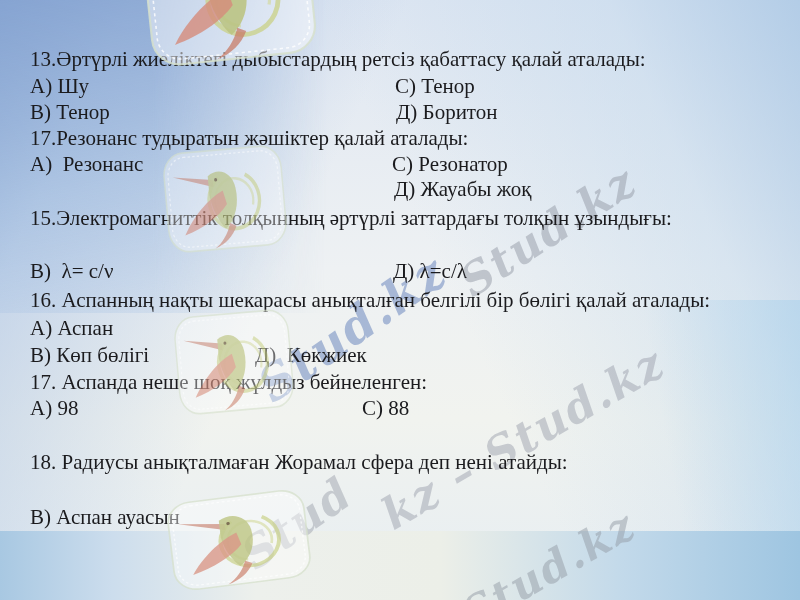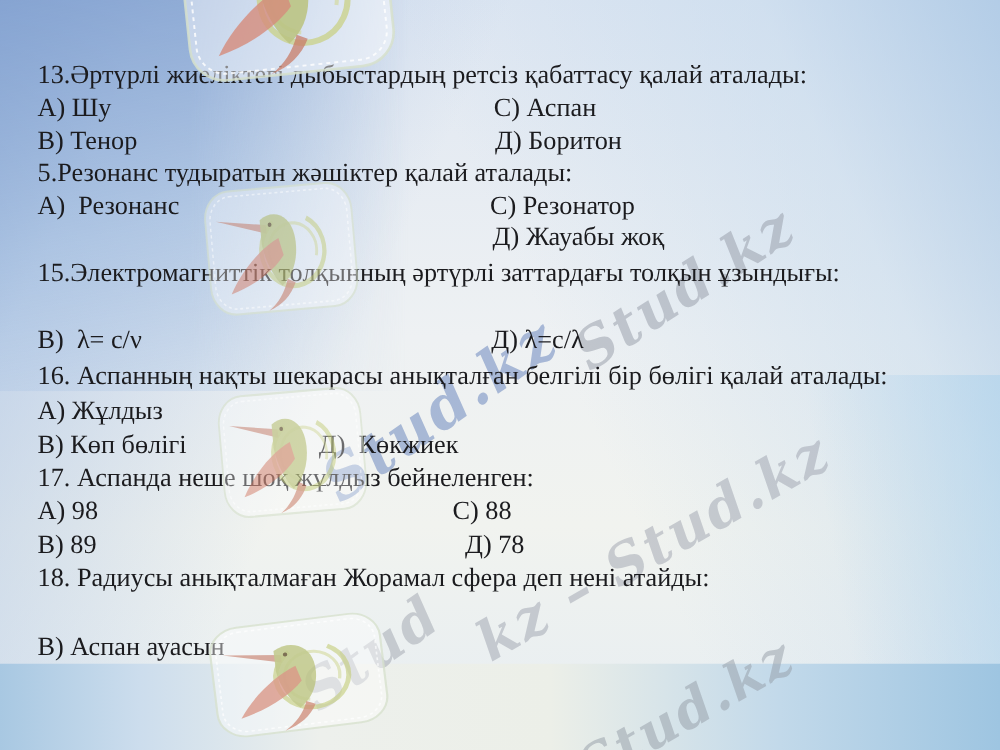--- a/index.html
+++ b/index.html
@@ -51,29 +51,29 @@
   <div class="wm wm4">Stud</div>
   <div class="wm wm5">Stud.kz</div>
 
   <div class="quiz">
 
     <div class="ln" style="top:47px">
         <span class="seg" style="left:30px">13.Әртүрлі жиеліктегі дыбыстардың ретсіз қабаттасу қалай аталады:</span>
       </div>
     <div class="ln" style="top:74px">
       <span class="seg" style="left:30px">А) Шу</span>
-      <span class="seg" style="left:395px">С) Аспан</span>
+      <span class="seg" style="left:395px">С) Тенор</span>
     </div>
     <div class="ln" style="top:100px">
       <span class="seg" style="left:30px">В) Тенор</span>
       <span class="seg" style="left:396px">Д) Боритон</span>
     </div>
 
     <div class="ln" style="top:126px">
-        <span class="seg" style="left:30px">5.Резонанс тудыратын жәшіктер қалай аталады:</span>
+        <span class="seg" style="left:30px">17.Резонанс тудыратын жәшіктер қалай аталады:</span>
       </div>
     <div class="ln" style="top:152px">
       <span class="seg" style="left:30px">А)&nbsp; Резонанс</span>
       <span class="seg" style="left:392px">С) Резонатор</span>
     </div>
     <div class="ln" style="top:177px">
       <span class="seg" style="left:394px">Д) Жауабы жоқ</span>
     </div>
 
     <div class="ln" style="top:206px">
@@ -81,37 +81,33 @@
       </div>
     <div class="ln" style="top:259px">
       <span class="seg" style="left:30px">В)&nbsp; λ= c/ν</span>
       <span class="seg" style="left:393px">Д) λ=c/λ</span>
     </div>
 
     <div class="ln" style="top:288px">
         <span class="seg" style="left:30px">16. Аспанның нақты шекарасы анықталған белгілі бір бөлігі қалай аталады:</span>
       </div>
     <div class="ln" style="top:316px">
-      <span class="seg" style="left:30px">А) Жұлдыз</span>
+      <span class="seg" style="left:30px">А) Аспан</span>
     </div>
     <div class="ln" style="top:343px">
       <span class="seg" style="left:30px">В) Көп бөлігі</span>
       <span class="seg" style="left:255px">Д)&nbsp; Көкжиек</span>
     </div>
 
     <div class="ln" style="top:370px">
         <span class="seg" style="left:30px">17. Аспанда неше шоқ жұлдыз бейнеленген:</span>
       </div>
     <div class="ln" style="top:396px">
       <span class="seg" style="left:30px">А) 98</span>
       <span class="seg" style="left:362px">С) 88</span>
-    </div>
-    <div class="ln" style="top:423px">
-      <span class="seg" style="left:30px">В) 89</span>
-      <span class="seg" style="left:372px">Д) 78</span>
     </div>
 
     <div class="ln" style="top:450px">
         <span class="seg" style="left:30px">18. Радиусы анықталмаған Жорамал сфера деп нені атайды:</span>
       </div>
     <div class="ln" style="top:505px">
       <span class="seg" style="left:30px">В) Аспан ауасын</span>
     </div>
   </div>
 

